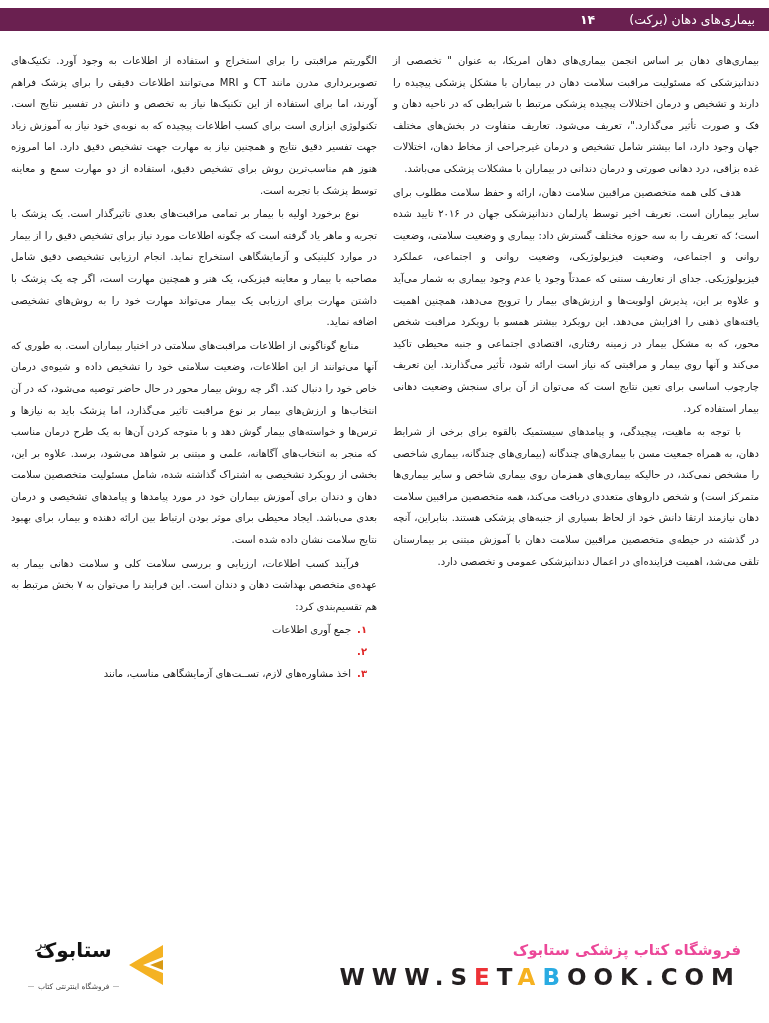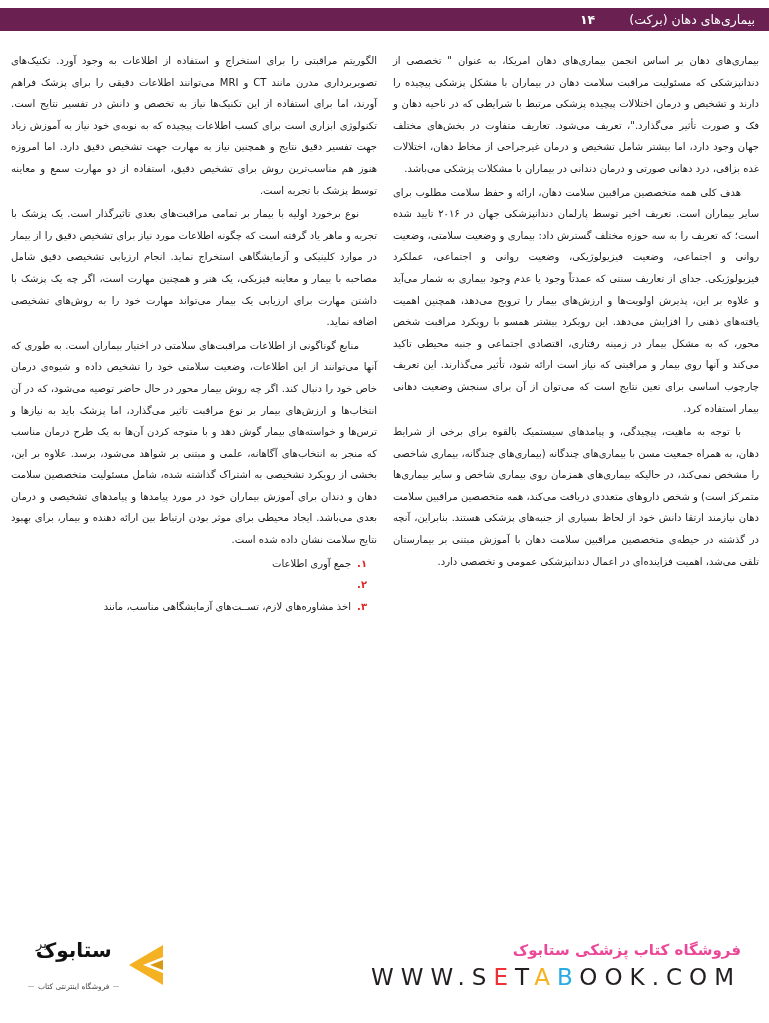--- a/index.html
+++ b/index.html
@@ -51,21 +51,21 @@
   .footer{
     position:absolute;left:0;right:0;bottom:22px;height:72px;
     display:flex;align-items:center;justify-content:space-between;
     padding:0 28px;
   }
   .store{display:flex;flex-direction:column;align-items:flex-end;}
   .store-name{
     direction:rtl;font-size:15px;font-weight:bold;color:#ec4899;text-align:center;
   }
   .footer-url{
-    margin-top:5px;font-size:23px;font-weight:normal;
+    margin-top:5px;font-size:23px;font-weight:bold;
     letter-spacing:7px;white-space:nowrap;color:var(--url-default);
   }
   .logo{
     direction:rtl;display:flex;align-items:center;gap:8px;
   }
   .logo-textcol{display:flex;flex-direction:column;align-items:center;}
   .logo-title{font-size:20px;font-weight:bold;color:#111;line-height:22px;}
   .logo-subtitle{
     margin-top:21px;display:flex;align-items:center;gap:4px;
     font-size:7.5px;color:#444;white-space:nowrap;width:100%;
@@ -88,20 +88,21 @@
     <section class="col">
       <p class="no-indent">بیماری‌های دهان بر اساس انجمن بیماری‌های دهان امریکا، به عنوان " تخصصی از دندانپزشکی که مسئولیت مراقبت سلامت دهان در بیماران با مشکل پزشکی پیچیده را دارند و تشخیص و درمان اختلالات پیچیده پزشکی مرتبط با شرایطی که در ناحیه دهان و فک و صورت تأثیر می‌گذارد."، تعریف می‌شود. تعاریف متفاوت در بخش‌های مختلف جهان وجود دارد، اما بیشتر شامل تشخیص و درمان غیرجراحی از مخاط دهان، اختلالات غده بزاقی، درد دهانی صورتی و درمان دندانی در بیماران با مشکلات پزشکی می‌باشد.</p>
       <p>هدف کلی همه متخصصین مراقبین سلامت دهان، ارائه و حفظ سلامت مطلوب برای سایر بیماران است. تعریف اخیر توسط پارلمان دندانپزشکی جهان در ۲۰۱۶ تایید شده است؛ که تعریف را به سه حوزه مختلف گسترش داد: بیماری و وضعیت سلامتی، وضعیت روانی و اجتماعی، وضعیت فیزیولوژیکی، وضعیت روانی و اجتماعی، عملکرد فیزیولوژیکی. جدای از تعاریف سنتی که عمدتاً وجود یا عدم وجود بیماری به شمار می‌آید و علاوه بر این، پذیرش اولویت‌ها و ارزش‌های بیمار را ترویج می‌دهد، همچنین اهمیت یافته‌های ذهنی را افزایش می‌دهد. این رویکرد بیشتر همسو با رویکرد مراقبت شخص محور، که به مشکل بیمار در زمینه رفتاری، اقتصادی اجتماعی و جنبه محیطی تاکید می‌کند و آنها روی بیمار و مراقبتی که نیاز است ارائه شود، تأثیر می‌گذارند. این تعریف چارچوب اساسی برای تعین نتایج است که می‌توان از آن برای سنجش وضعیت دهانی بیمار استفاده کرد.</p>
       <p>با توجه به ماهیت، پیچیدگی، و پیامدهای سیستمیک بالقوه برای برخی از شرایط دهان، به همراه جمعیت مسن با بیماری‌های چندگانه (بیماری‌های چندگانه، بیماری شاخصی را مشخص نمی‌کند، در حالیکه بیماری‌های همزمان روی بیماری شاخص و سایر بیماری‌ها متمرکز است) و شخص داروهای متعددی دریافت می‌کند، همه متخصصین مراقبین سلامت دهان نیازمند ارتقا دانش خود از لحاظ بسیاری از جنبه‌های پزشکی هستند. بنابراین، آنچه در گذشته در حیطه‌ی متخصصین مراقبین سلامت دهان با آموزش مبتنی بر بیمارستان تلقی می‌شد، اهمیت فزاینده‌ای در اعمال دندانپزشکی عمومی و تخصصی دارد.</p>
     </section>
 
     <section class="col">
       <p class="no-indent">الگوریتم مراقبتی را برای استخراج و استفاده از اطلاعات به وجود آورد. تکنیک‌های تصویربرداری مدرن مانند CT و MRI می‌توانند اطلاعات دقیقی را برای پزشک فراهم آورند، اما برای استفاده از این تکنیک‌ها نیاز به تخصص و دانش در تفسیر نتایج است. تکنولوژی ابزاری است برای کسب اطلاعات پیچیده که به نوبه‌ی خود نیاز به آموزش زیاد جهت تفسیر دقیق نتایج و همچنین نیاز به مهارت جهت تشخیص دقیق دارد. اما امروزه هنوز هم مناسب‌ترین روش برای تشخیص دقیق، استفاده از دو مهارت سمع و معاینه توسط پزشک با تجربه است.</p>
       <p>نوع برخورد اولیه با بیمار بر تمامی مراقبت‌های بعدی تاثیرگذار است. یک پزشک با تجربه و ماهر یاد گرفته است که چگونه اطلاعات مورد نیاز برای تشخیص دقیق را از بیمار در موارد کلینیکی و آزمایشگاهی استخراج نماید. انجام ارزیابی تشخیصی دقیق شامل مصاحبه با بیمار و معاینه فیزیکی، یک هنر و همچنین مهارت است، اگر چه یک پزشک با داشتن مهارت برای ارزیابی یک بیمار می‌تواند مهارت خود را به روش‌های تشخیصی اضافه نماید.</p>
       <p>منابع گوناگونی از اطلاعات مراقبت‌های سلامتی در اختیار بیماران است. به طوری که آنها می‌توانند از این اطلاعات، وضعیت سلامتی خود را تشخیص داده و شیوه‌ی درمان خاص خود را دنبال کند. اگر چه روش بیمار محور در حال حاضر توصیه می‌شود، که در آن انتخاب‌ها و ارزش‌های بیمار بر نوع مراقبت تاثیر می‌گذارد، اما پزشک باید به نیازها و ترس‌ها و خواسته‌های بیمار گوش دهد و با متوجه کردن آن‌ها به یک طرح درمان مناسب که منجر به انتخاب‌های آگاهانه، علمی و مبتنی بر شواهد می‌شود، برسد. علاوه بر این، بخشی از رویکرد تشخیصی به اشتراک گذاشته شده، شامل مسئولیت متخصصین سلامت دهان و دندان برای آموزش بیماران خود در مورد پیامدها و پیامدهای تشخیصی و درمان بعدی می‌باشد. ایجاد محیطی برای موثر بودن ارتباط بین ارائه دهنده و بیمار، برای بهبود نتایج سلامت نشان داده شده است.</p>
+      <p>فرآیند کسب اطلاعات، ارزیابی و بررسی سلامت کلی و سلامت دهانی بیمار به عهده‌ی متخصص بهداشت دهان و دندان است. این فرایند را می‌توان به ۷ بخش مرتبط به هم تقسیم‌بندی کرد:</p>
 
       <div class="numbered-list">
         <div class="list-item">
           <span class="num">۱.</span>
           <span class="txt">جمع آوری اطلاعات</span>
         </div>
         <div class="list-item">
           <span class="num">۲.</span>
         </div>
         <div class="list-item">

